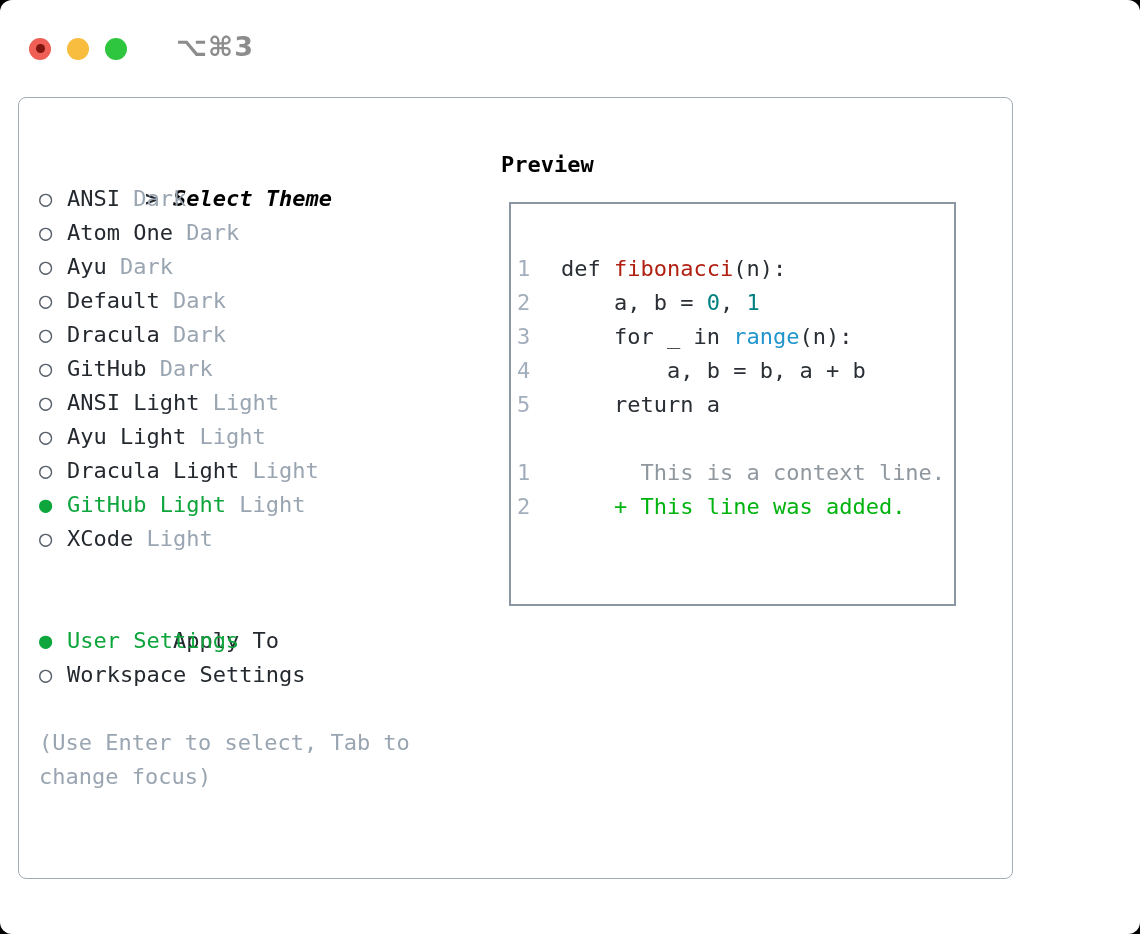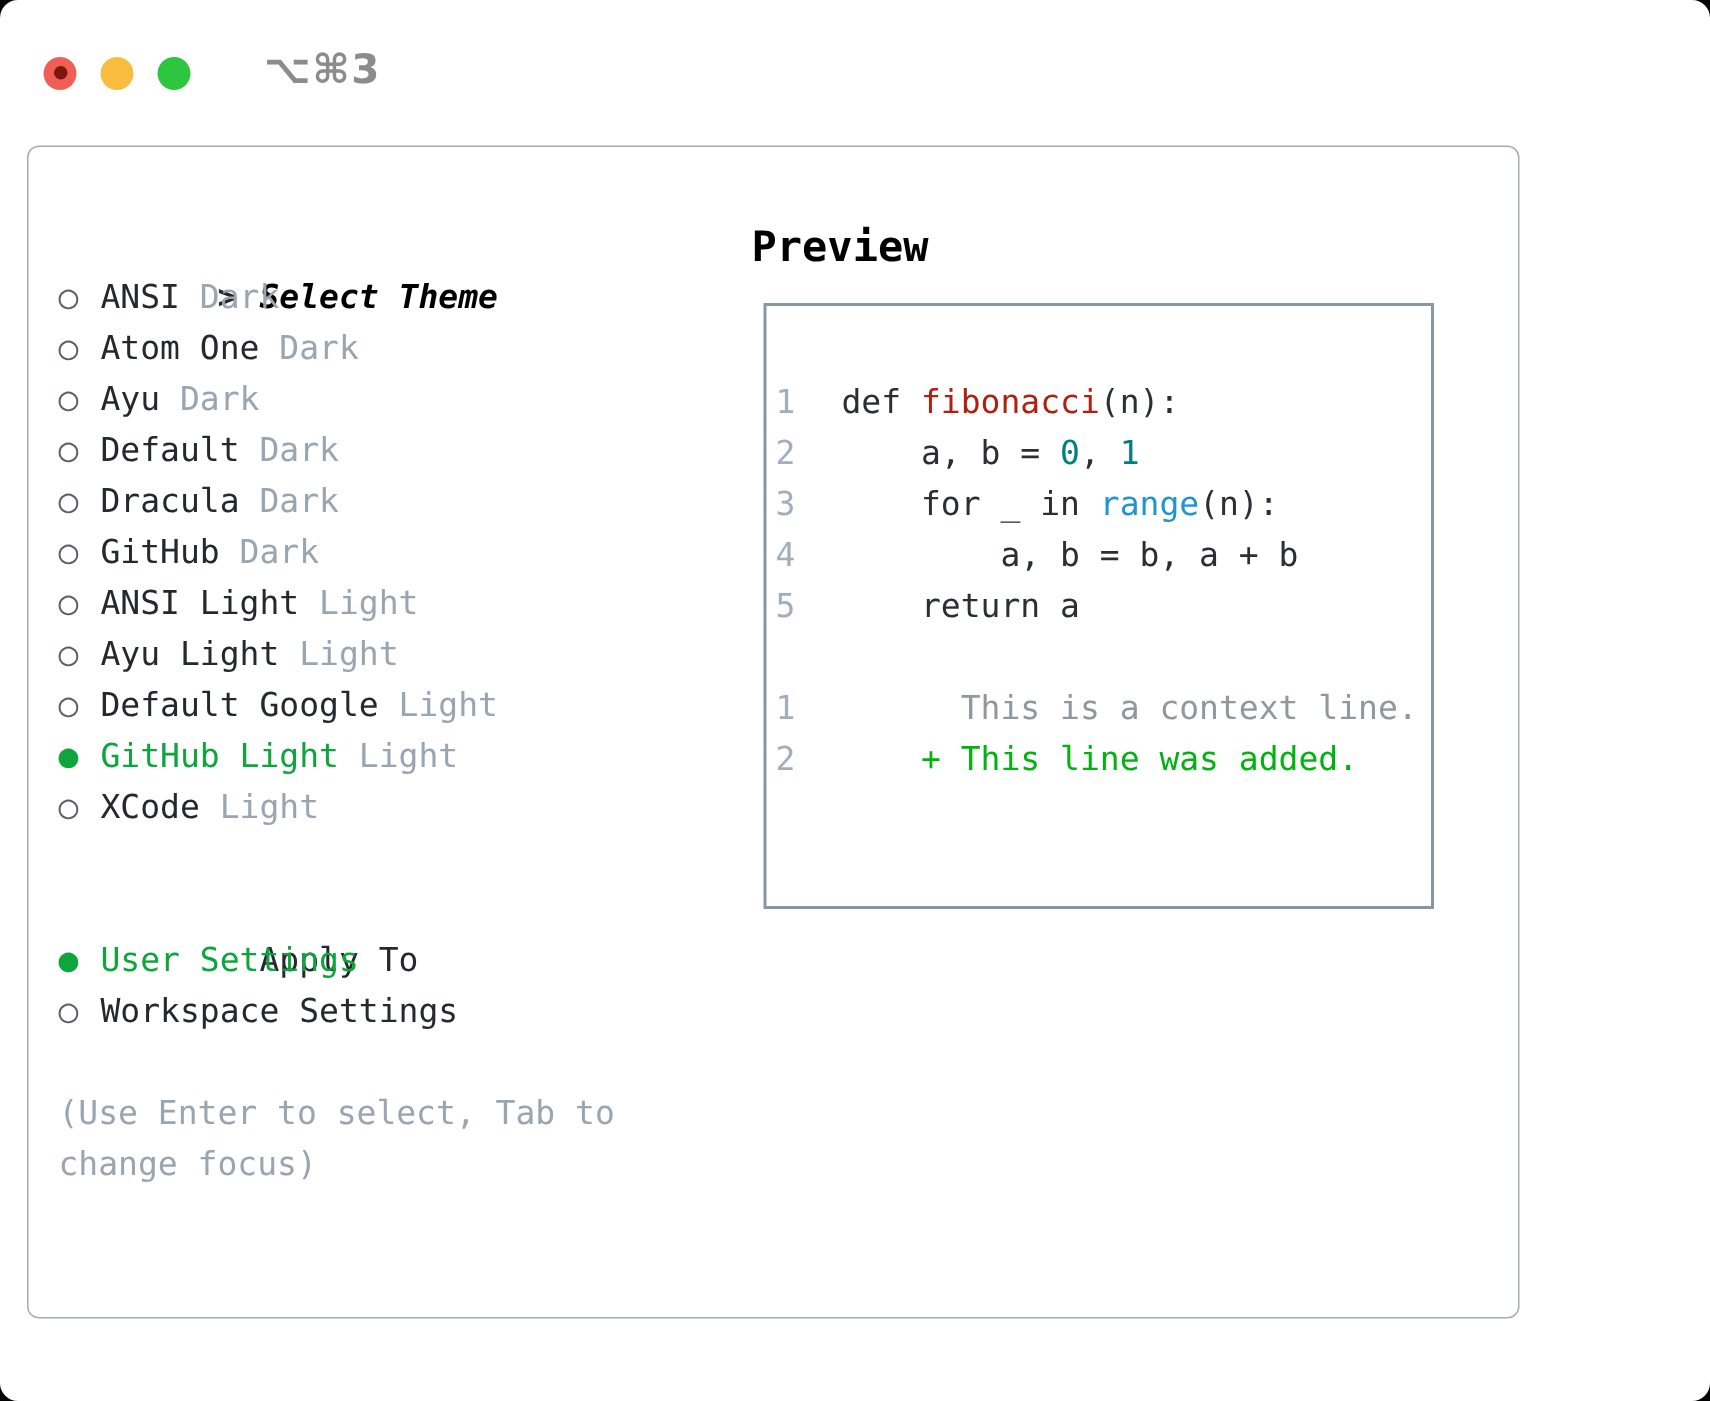--- a/index.html
+++ b/index.html
@@ -101,21 +101,21 @@
     color: var(--muted-gray);
     white-space: normal;
   }
   
   .right-col {
     position: absolute;
     left: 482px; top: 50px;
     width: 490px;
   }
   .preview-title {
-    font-size: 28px;
+    font-size: 22px;
     font-weight: 700;
     line-height: 34px;
     height: 34px;
     color: #000;
   }
   .preview-box {
     margin-top: 20px;
     margin-left: 8px;
     width: 447px;
     height: 404px;
@@ -167,21 +167,21 @@
 
       <div id="theme-items">
           <div class="row theme-row"><span class="marker radio">○</span><span class="t-label">ANSI</span><span class="t-variant"> Dark</span></div>
           <div class="row theme-row"><span class="marker radio">○</span><span class="t-label">Atom One</span><span class="t-variant"> Dark</span></div>
           <div class="row theme-row"><span class="marker radio">○</span><span class="t-label">Ayu</span><span class="t-variant"> Dark</span></div>
           <div class="row theme-row"><span class="marker radio">○</span><span class="t-label">Default</span><span class="t-variant"> Dark</span></div>
           <div class="row theme-row"><span class="marker radio">○</span><span class="t-label">Dracula</span><span class="t-variant"> Dark</span></div>
           <div class="row theme-row"><span class="marker radio">○</span><span class="t-label">GitHub</span><span class="t-variant"> Dark</span></div>
           <div class="row theme-row"><span class="marker radio">○</span><span class="t-label">ANSI Light</span><span class="t-variant"> Light</span></div>
           <div class="row theme-row"><span class="marker radio">○</span><span class="t-label">Ayu Light</span><span class="t-variant"> Light</span></div>
-          <div class="row theme-row"><span class="marker radio">○</span><span class="t-label">Default Google</span><span class="t-variant"> Light</span></div>
+          <div class="row theme-row"><span class="marker radio">○</span><span class="t-label">Dracula Light</span><span class="t-variant"> Light</span></div>
           <div class="row theme-row selected"><span class="marker radio">●</span><span class="t-label">GitHub Light</span><span class="t-variant"> Light</span></div>
           <div class="row theme-row"><span class="marker radio">○</span><span class="t-label">XCode</span><span class="t-variant"> Light</span></div>
         </div>
 
       <div class="row apply-header">
         <span class="marker"></span><span class="apply-label">Apply To</span>
       </div>
 
       <div id="apply-items">
           <div class="row opt-row selected"><span class="marker radio">●</span><span class="o-label">User Settings</span></div>

